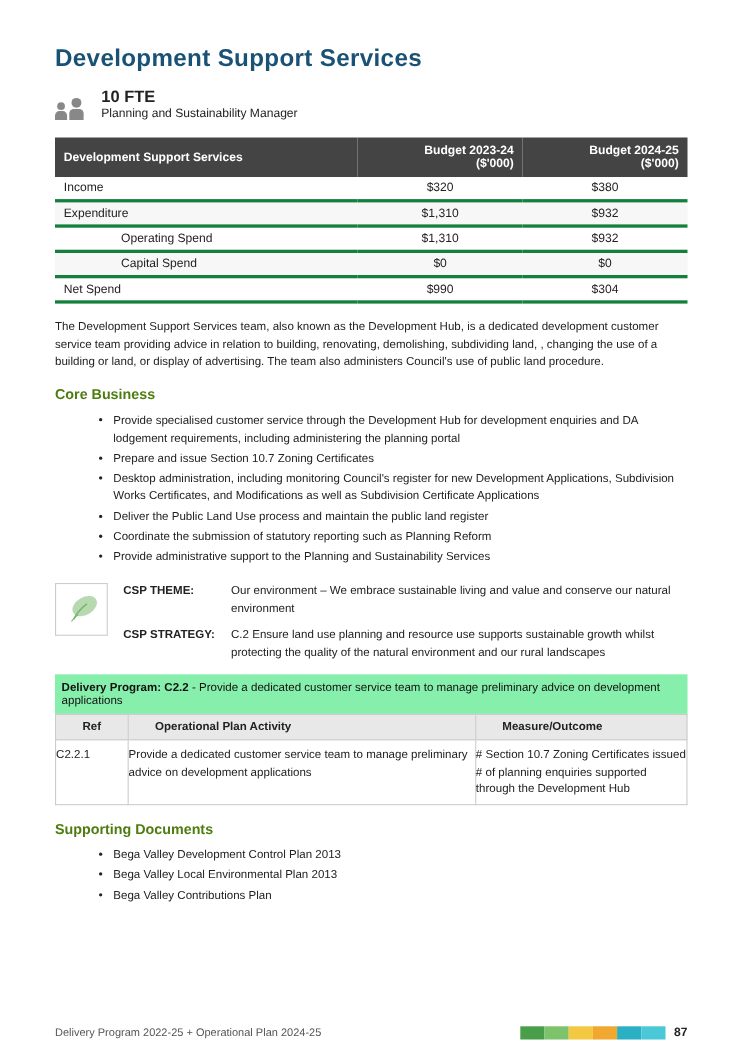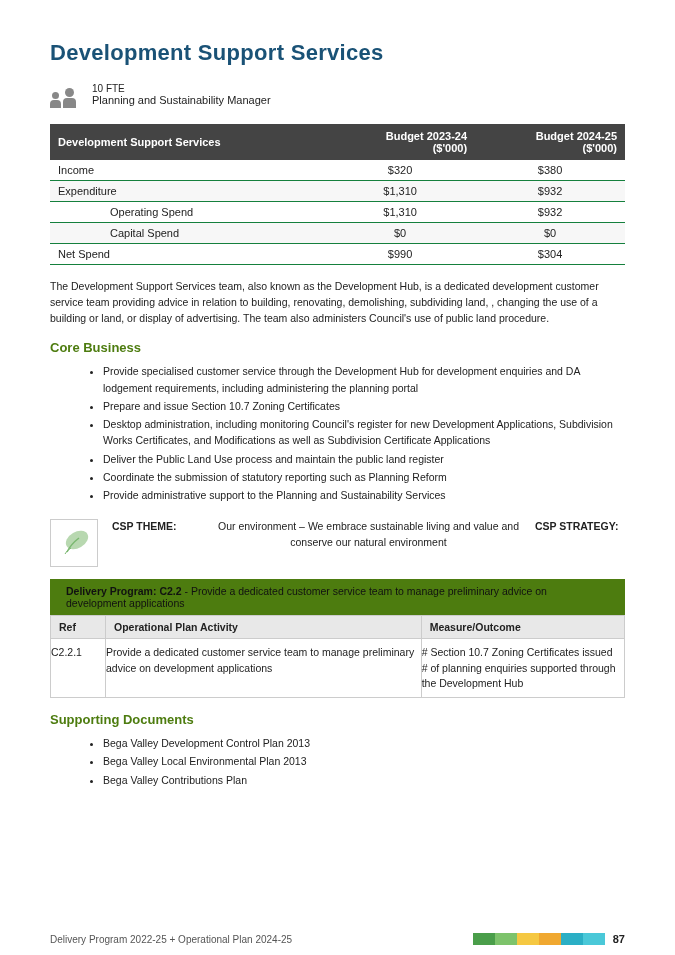--- a/index.html
+++ b/index.html
@@ -53,41 +53,41 @@
       background: #888;
       border-radius: 4px 4px 0 0;
     }
     .person-shape.small .person-head {
       width: 7px; height: 7px;
     }
     .person-shape.small .person-body {
       width: 11px; height: 8px;
     }
     .fte-text-block { display: flex; flex-direction: column; }
-    .fte-number { font-weight: normal; font-size: 10px; }
+    .fte-number { font-weight: bold; font-size: 15px; }
     .fte-subtitle { font-size: 11px; color: #222; }
 
     
     .budget-table {
       width: 100%;
       border-collapse: collapse;
       margin-bottom: 14px;
       font-size: 11px;
     }
     .budget-table th {
       background: #444;
       color: #fff;
       padding: 6px 8px;
       text-align: left;
       font-weight: bold;
     }
     .budget-table th.right { text-align: right; }
     .budget-table td {
       padding: 4px 8px;
-      border-bottom: 1px solid #15803d;
+      border-bottom: 3px solid #15803d;
     }
     .budget-table td.right { text-align: center; }
     .budget-table tr:nth-child(even) { background: #f7f7f7; }
     .budget-table tr:nth-child(odd) { background: #fff; }
     .indent { padding-left: 60px !important; }
 
     .description-para {
       font-size: 10.5px;
       line-height: 1.5;
       margin-bottom: 14px;
@@ -123,45 +123,45 @@
     .leaf-icon {
       width: 48px;
       height: 48px;
       border: 1px solid #ccc;
       display: flex;
       align-items: center;
       justify-content: center;
       flex-shrink: 0;
     }
     .leaf-svg { width: 34px; height: 34px; }
-    .csp-rows { display: flex; flex-direction: row; gap: 8px; }
+    .csp-rows { display: flex; flex-direction: column; gap: 8px; }
     .csp-row { display: flex; gap: 8px; font-size: 10.5px; line-height: 1.5; }
     .csp-label { font-weight: bold; min-width: 90px; white-space: nowrap; }
-    .csp-value { color: #222; text-align: center; }
+    .csp-value { color: #222; }
 
     .delivery-header {
-      background: #4d7c0f;
-      padding: 6px 16px;
+      background: #86efac;
+      padding: 6px 6px;
       font-size: 10.5px;
       font-weight: normal;
       margin-bottom: 0;
       color: #111;
     }
     .delivery-header strong { font-weight: bold; }
     .ops-table {
       width: 100%;
       border-collapse: collapse;
       font-size: 10.5px;
       margin-bottom: 14px;
       border: 1px solid #ccc;
     }
     .ops-table th {
       background: #e8e8e8;
       font-weight: bold;
-      padding: 5px 8px;
+      padding: 5px 24px;
       text-align: left;
       border: 1px solid #ccc;
     }
     .ops-table td {
       padding: 6px 0;
       border: 1px solid #ccc;
       vertical-align: top;
       line-height: 1.45;
     }
     .ops-table .ref-col { width: 55px; }
@@ -289,20 +289,21 @@
         <path d="M8 28 Q10 24 14 22" stroke="#7ab870" stroke-width="1" fill="none"></path>
       </svg>
     </div>
     <div class="csp-rows">
       <div class="csp-row">
         <span class="csp-label">CSP THEME:</span>
         <span class="csp-value">Our environment – We embrace sustainable living and value and conserve our natural environment</span>
       </div>
       <div class="csp-row">
         <span class="csp-label">CSP STRATEGY:</span>
+        <span class="csp-value">C.2 Ensure land use planning and resource use supports sustainable growth whilst protecting the quality of the natural environment and our rural landscapes</span>
       </div>
     </div>
   </div>
 
   <div class="delivery-header">
     <strong>Delivery Program: <span>C2.2</span></strong> - <span>Provide a dedicated customer service team to manage preliminary advice on development applications</span>
   </div>
 
   <table class="ops-table">
     <thead>

